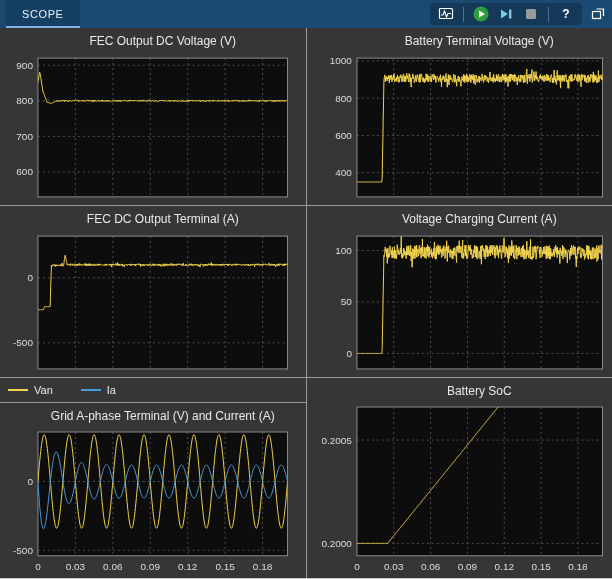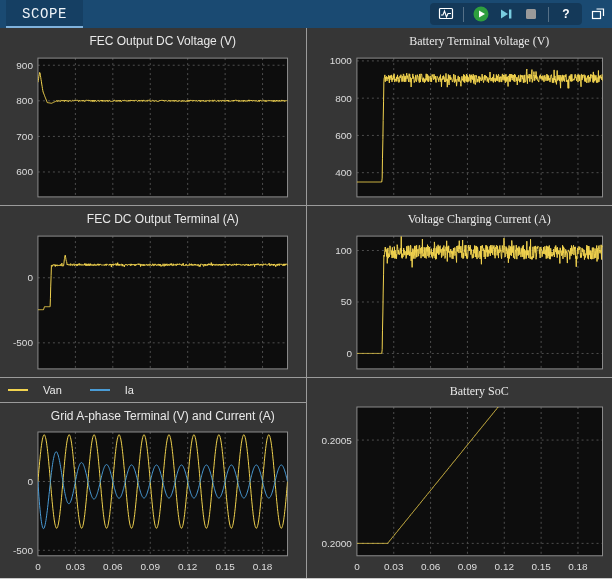--- a/index.html
+++ b/index.html
@@ -1,40 +1,40 @@
 <!DOCTYPE html>
 <html><head>
 <meta charset="utf-8">
 <style>
   html,body{margin:0;padding:0;background:#222;}
   .app{width:612px;height:579px;display:flex;flex-direction:column;font-family:"Liberation Sans",sans-serif;overflow:hidden;background:#363636;}
 
   
   .toolbar{height:28px;flex:0 0 28px;background:#1a4a72;display:flex;align-items:center;justify-content:space-between;padding:0 6px;}
   .tabs{display:flex;height:100%;}
-  .tab{color:#eef3f8;font-size:14px;letter-spacing:0.6px;padding:0 16px;display:flex;align-items:center;cursor:default;font-family:Liberation Mono, monospace;}
+  .tab{color:#eef3f8;font-size:11px;letter-spacing:0.6px;padding:0 16px;display:flex;align-items:center;cursor:default;}
   .tab.active{background:#153f63;box-shadow:inset 0 -2px 0 #7fb2dd;}
   .tb-icons{display:flex;align-items:center;gap:9px;background:rgba(0,0,0,0.22);border-radius:4px;padding:3px 8px;}
   .tb-sep{width:1px;height:15px;background:rgba(255,255,255,0.28);}
   .icon{width:16px;height:16px;display:flex;align-items:center;justify-content:center;}
   .help-glyph{color:#fff;font-size:12px;font-weight:bold;line-height:16px;}
   .dock-wrap{margin-left:8px;}
 
   
   .grid{flex:1 1 auto;display:grid;grid-template-columns:1fr 1fr;grid-template-rows:177px 171px 1fr;gap:1px;background:#9b9b9b;}
   .panel{background:#363636;display:flex;flex-direction:column;overflow:hidden;}
   .chart-title{flex:0 0 22px;line-height:20px;padding-top:3px;text-align:center;font-size:12px;color:#e9e9e9;white-space:nowrap;}
   .panel.col-l .chart-title{padding-left:20px;}
-  .panel.col-r .chart-title{padding-left:40px;font-family:Liberation Serif, serif;}
+  .panel.col-r .chart-title{padding-left:40px;}
   .chart{flex:1 1 auto;width:100%;display:block;}
   svg text{font-family:"Liberation Sans",sans-serif;}
 
   
   .legend{flex:0 0 24px;display:flex;align-items:center;gap:28px;padding-left:8px;border-bottom:1px solid #9b9b9b;background:#363636;}
-  .legend-item{display:flex;align-items:center;gap:15px;font-size:11px;color:#e9e9e9;}
+  .legend-item{display:flex;align-items:center;gap:6px;font-size:11px;color:#e9e9e9;}
   .swatch{display:inline-block;width:20px;height:2px;}
 
   
   .statusbar{flex:0 0 22px;background:#f0f0f0;border-top:1px solid #c9c9c9;display:flex;align-items:center;justify-content:space-between;padding:0 8px;font-size:12px;color:#1a1a1a;}
 </style>
 </head>
 <body>
 
 <div class="app">
 

